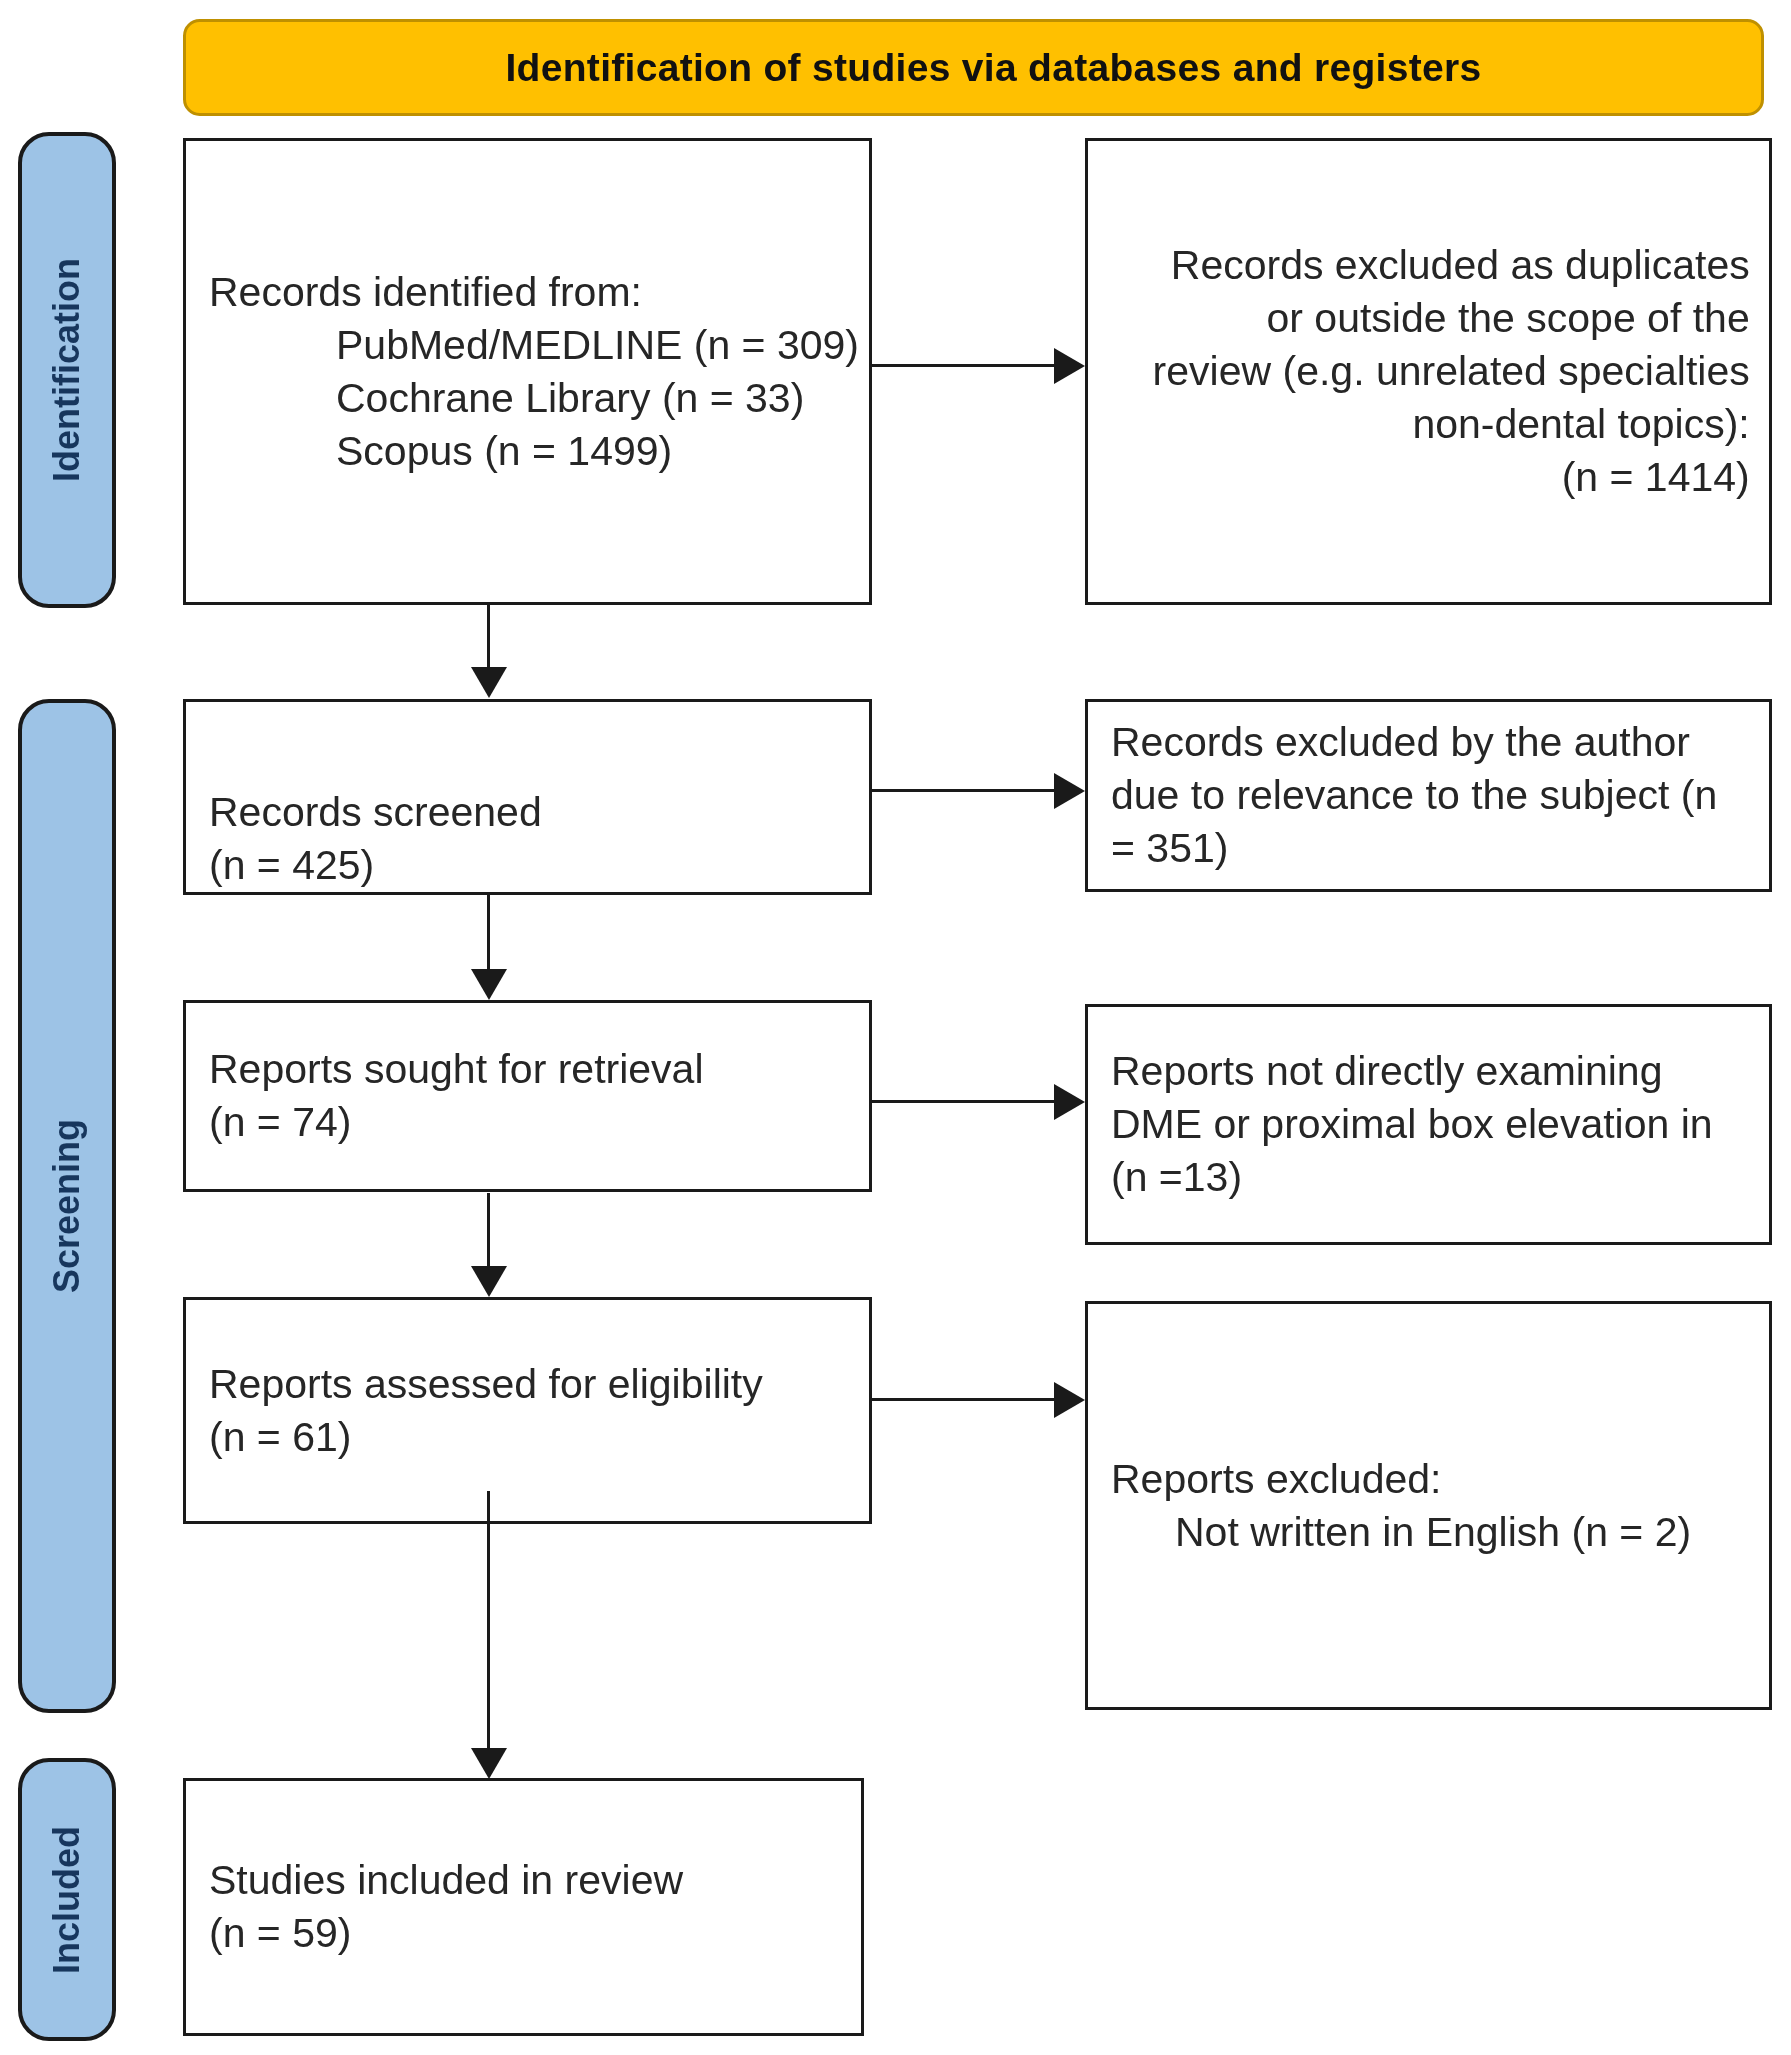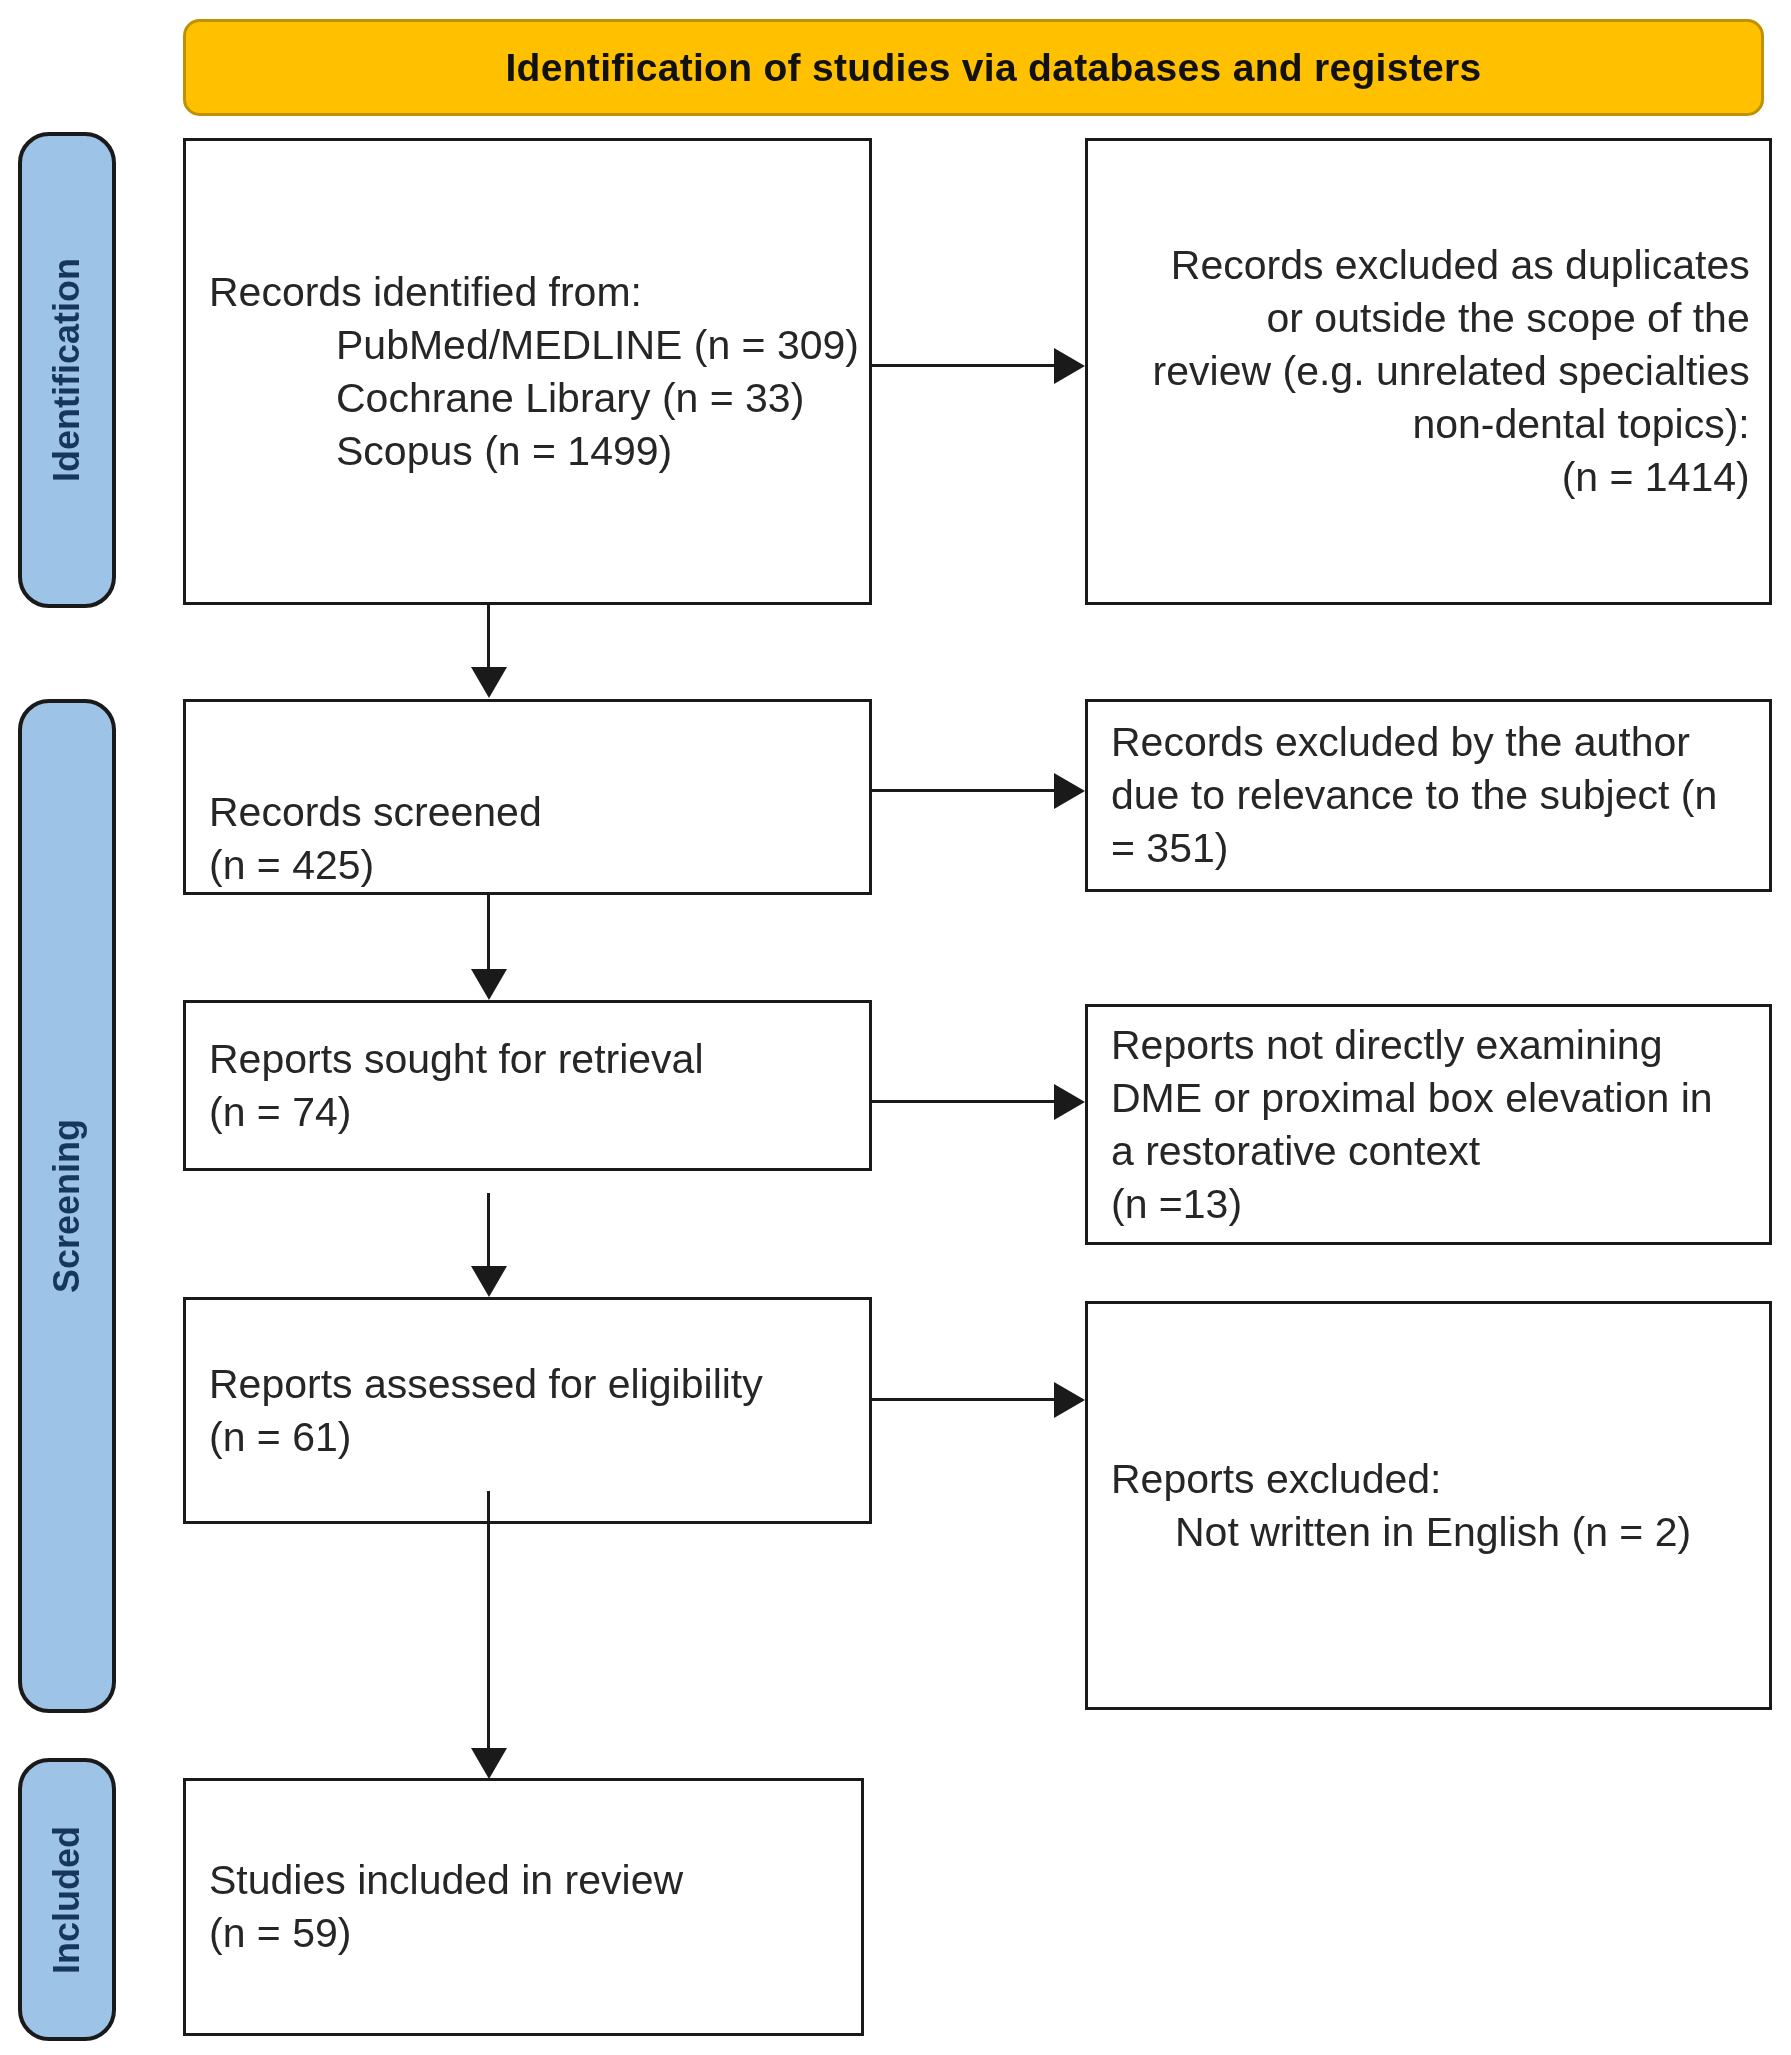--- a/index.html
+++ b/index.html
@@ -49,21 +49,21 @@
     font-size: 41px; color: var(--box-text, #262626);
   }
   .box .line { line-height: 53px; white-space: nowrap; }
   .box .indent-lg { margin-left: 127px; }
   .box .indent-md { margin-left: 64px; }
 
   .box-records-identified      { left: 183px;  top: 138px;  width: 689px; height: 467px; }
   .box-records-excluded-scope  { left: 1085px; top: 138px;  width: 687px; height: 467px; align-items: flex-end; }
   .box-records-screened        { left: 183px;  top: 699px; width: 689px; height: 196px; justify-content: flex-end; }
   .box-records-excluded-author { left: 1085px; top: 699px; width: 687px; height: 193px; }
-  .box-reports-sought          { left: 183px;  top: 1000px; width: 689px; height: 171px; }
+  .box-reports-sought          { left: 183px;  top: 1000px; width: 689px; height: 192px; }
   .box-reports-not-examining   { left: 1085px; top: 1004px; width: 687px; height: 241px; }
   .box-reports-assessed        { left: 183px;  top: 1297px; width: 689px; height: 227px; }
   .box-reports-excluded        { left: 1085px; top: 1301px; width: 687px; height: 409px; }
   .box-studies-included        { left: 183px;  top: 1778px; width: 681px; height: 258px; }
 
   
   .arrow-v { position: absolute; width: 3.2px; background: var(--arrow, #1A1A1A); }
   .arrow-v::after {
     content: ""; position: absolute; top: 100%; left: 50%; transform: translateX(-50%);
     border-left: 18px solid transparent; border-right: 18px solid transparent;
@@ -125,21 +125,20 @@
       <div class="line">due to relevance to the subject (n</div>
       <div class="line">= 351)</div>
     </div>
   <div class="box box-reports-sought">
       <div class="line">Reports sought for retrieval</div>
       <div class="line">(n = 74)</div>
     </div>
   <div class="box box-reports-not-examining">
       <div class="line">Reports not directly examining</div>
       <div class="line">DME or proximal box elevation in</div>
-      <div class="line">a restorative context</div>
       <div class="line">(n =13)</div>
     </div>
   <div class="box box-reports-assessed">
       <div class="line">Reports assessed for eligibility</div>
       <div class="line">(n = 61)</div>
     </div>
   <div class="box box-reports-excluded">
       <div class="line">Reports excluded:</div>
       <div class="line indent-md">Not written in English (n = 2)</div>
     </div>

